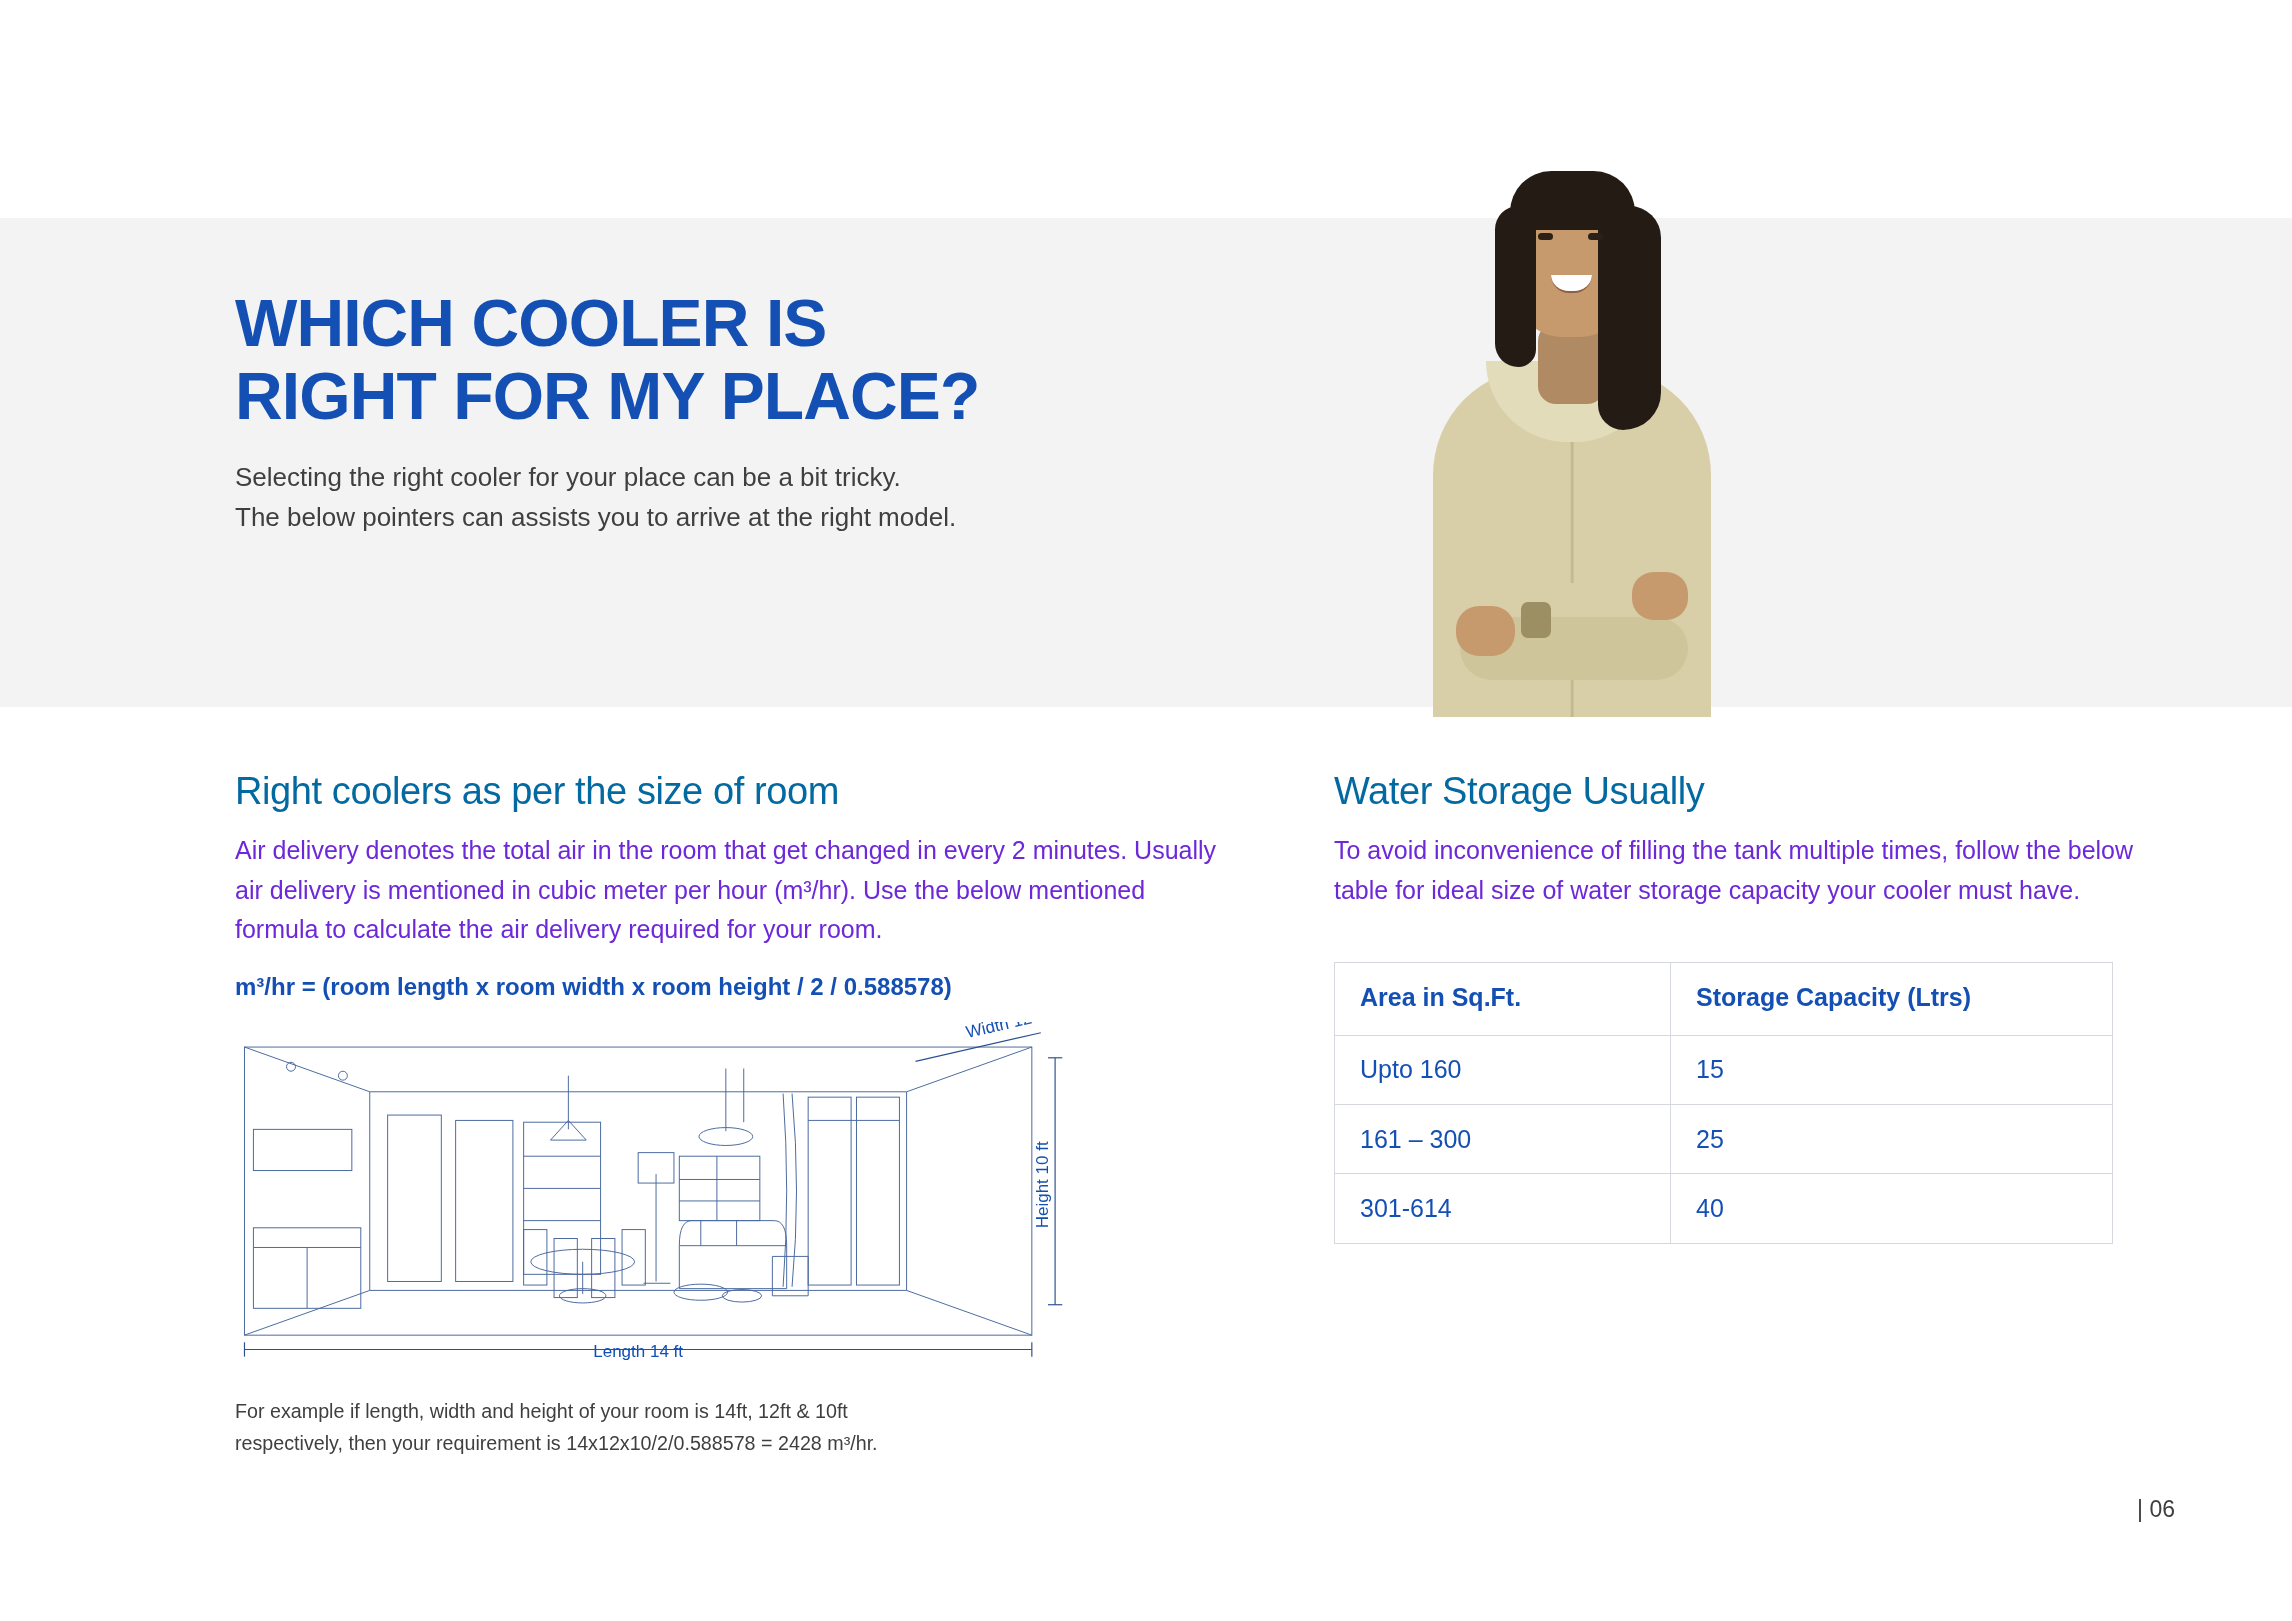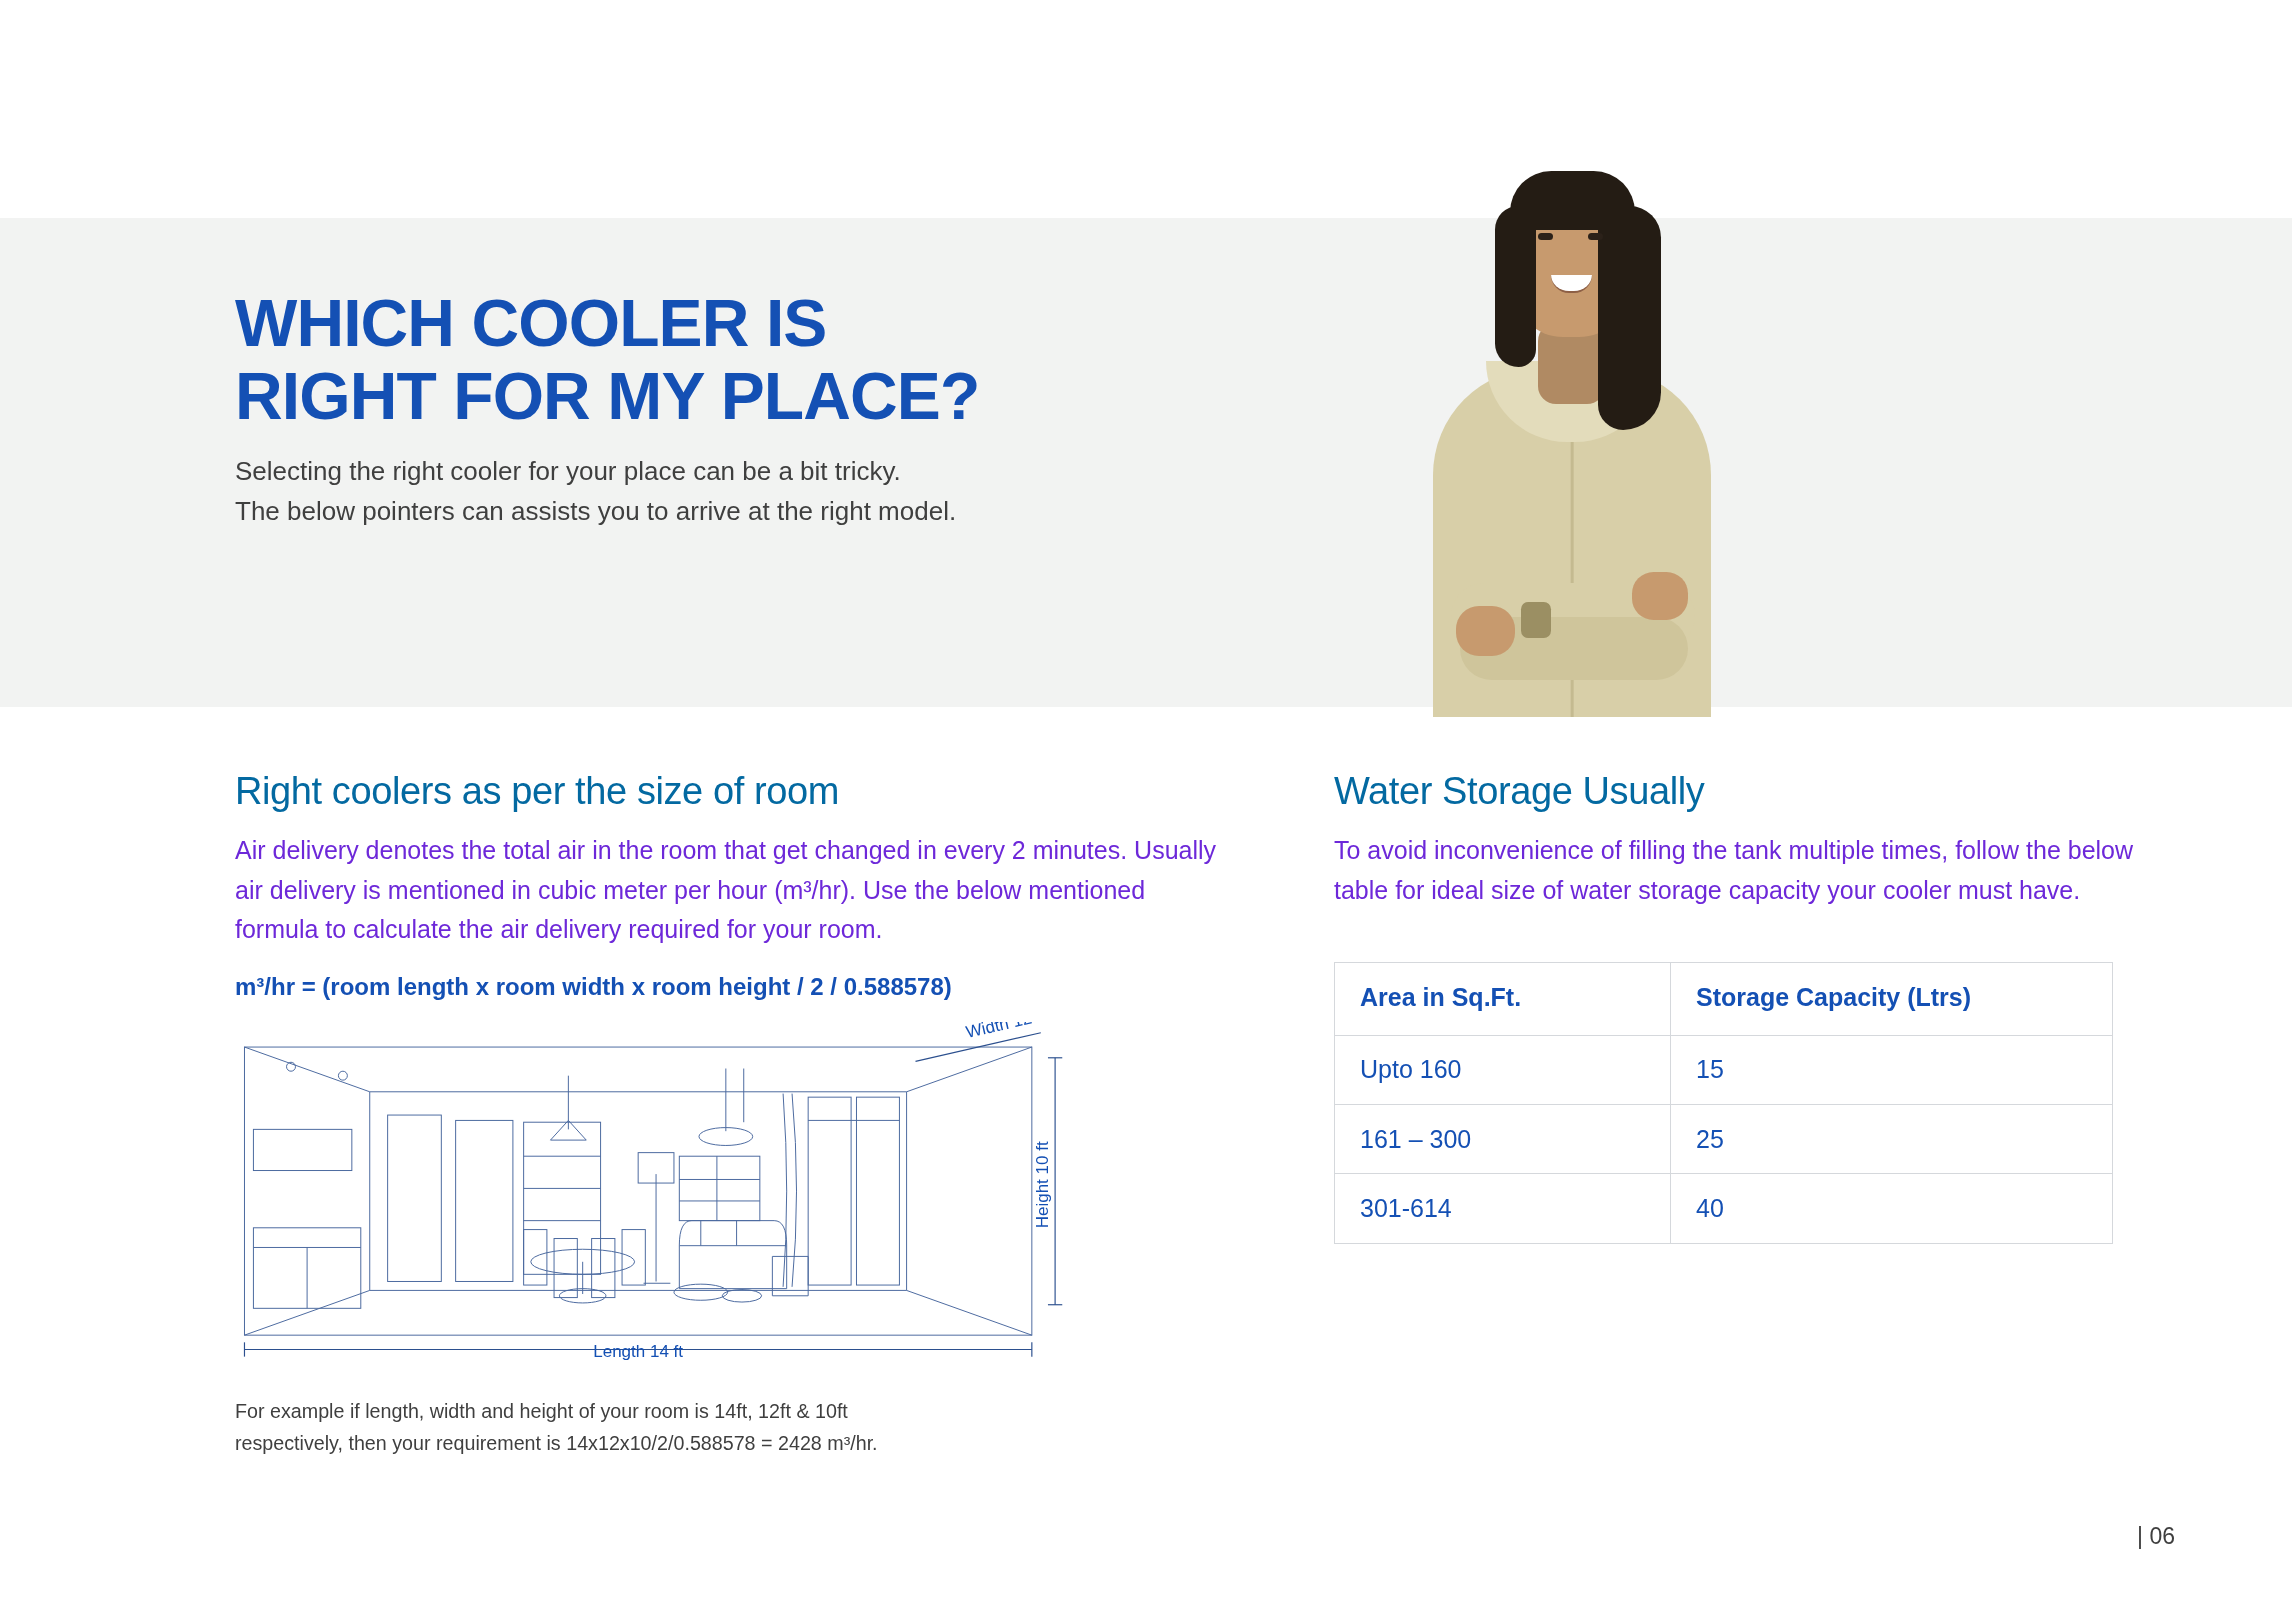--- a/index.html
+++ b/index.html
@@ -34,21 +34,21 @@
     width: 1164px;
   }
   .hero-title {
     font-size: 66px;
     line-height: 1.11;
     font-weight: bold;
     color: #1450b4;
     letter-spacing: -0.9px;
   }
   .hero-sub {
-    margin-top: 17px;
+    margin-top: 23px;
     font-size: 26px;
     line-height: 1.55;
     color: #3f3f3f;
   }
 
   
   .person {
     position: absolute;
     left: 1379px;
     top: 99px;
@@ -259,21 +259,21 @@
   .table th {
     font-weight: bold;
     padding-bottom: 23px;
   }
   .table th:first-child { width: 336px; }
   .table td { font-weight: normal; }
 
   .page-num {
     position: absolute;
     right: 118px;
-    bottom: 72px;
+    bottom: 99px;
     font-size: 23px;
     color: #3f3f3f;
   }
 </style>
 </head>
 <body>
 
 <div class="page">
 
   <div class="banner"></div>

